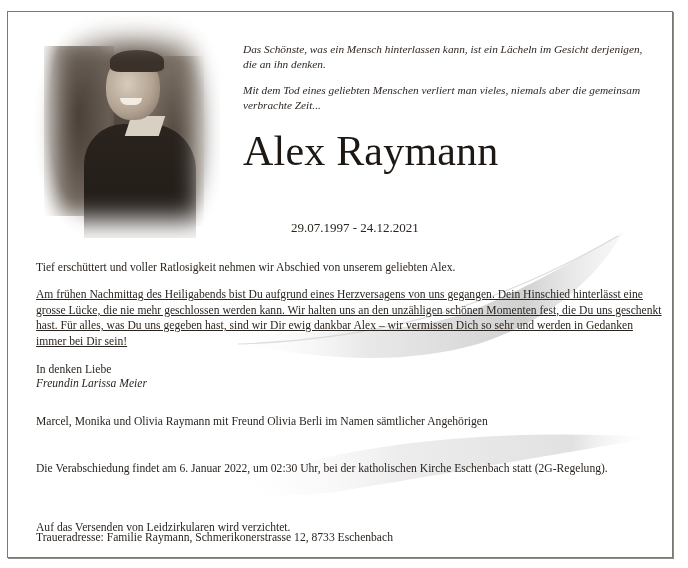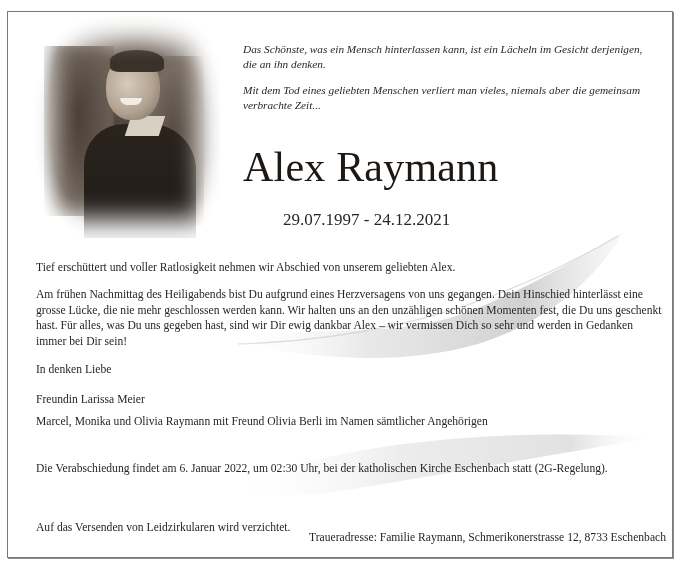--- a/index.html
+++ b/index.html
@@ -121,61 +121,61 @@
       line-height: 15px;
       color: #2e2722;
       margin: 0;
     }
     .quote-1 { top: 30px; }
     .quote-2 { top: 71px; }
 
     .name {
       position: absolute;
       left: 235px;
-      top: 130px;
+      top: 114px;
       font-size: 42px;
       line-height: 50px;
       color: #1d1813;
       letter-spacing: 0.2px;
       margin: 0;
       font-weight: normal;
     }
     .dates {
       position: absolute;
       left: 271px;
       top: 193px;
-      font-size: 17px;
+      font-size: 13px;
       line-height: 22px;
       color: #2b2520;
-      margin: 4px;
+      margin: 12px;
     }
 
     .body-text {
       position: absolute;
       left: 16px;
       top: 236px;
       width: 630px;
       font-size: 11.6px;
       line-height: 15.5px;
       color: #2b2520;
     }
     .body-text p {
       margin: 12px;
       position: absolute;
       left: 0;
       width: 630px;
     }
     .p-intro { top: 0px; }
-    .p-main { top: 27px; }
+    .p-main { top: 27px; text-decoration: underline; }
     .p-love { top: 102px; }
-    .p-girlfriend { top: 132px; }
+    .p-girlfriend { top: 116px; font-style: italic; }
     .p-family { top: 154px; }
     .p-farewell { top: 201px; }
     .p-circulars { top: 260px; }
-    .p-address { top: 270px; text-align: right; }
+    .p-address { top: 270px; }
   </style>
 </head>
 <body>
 
 <div class="notice">
 
   <svg class="feather feather-top" viewBox="0 0 420 150" xmlns="http://www.w3.org/2000/svg">
     <defs>
       <linearGradient id="fg1" x1="0" y1="0" x2="1" y2="0">
         <stop offset="0" stop-color="#ffffff" stop-opacity="0"></stop>

